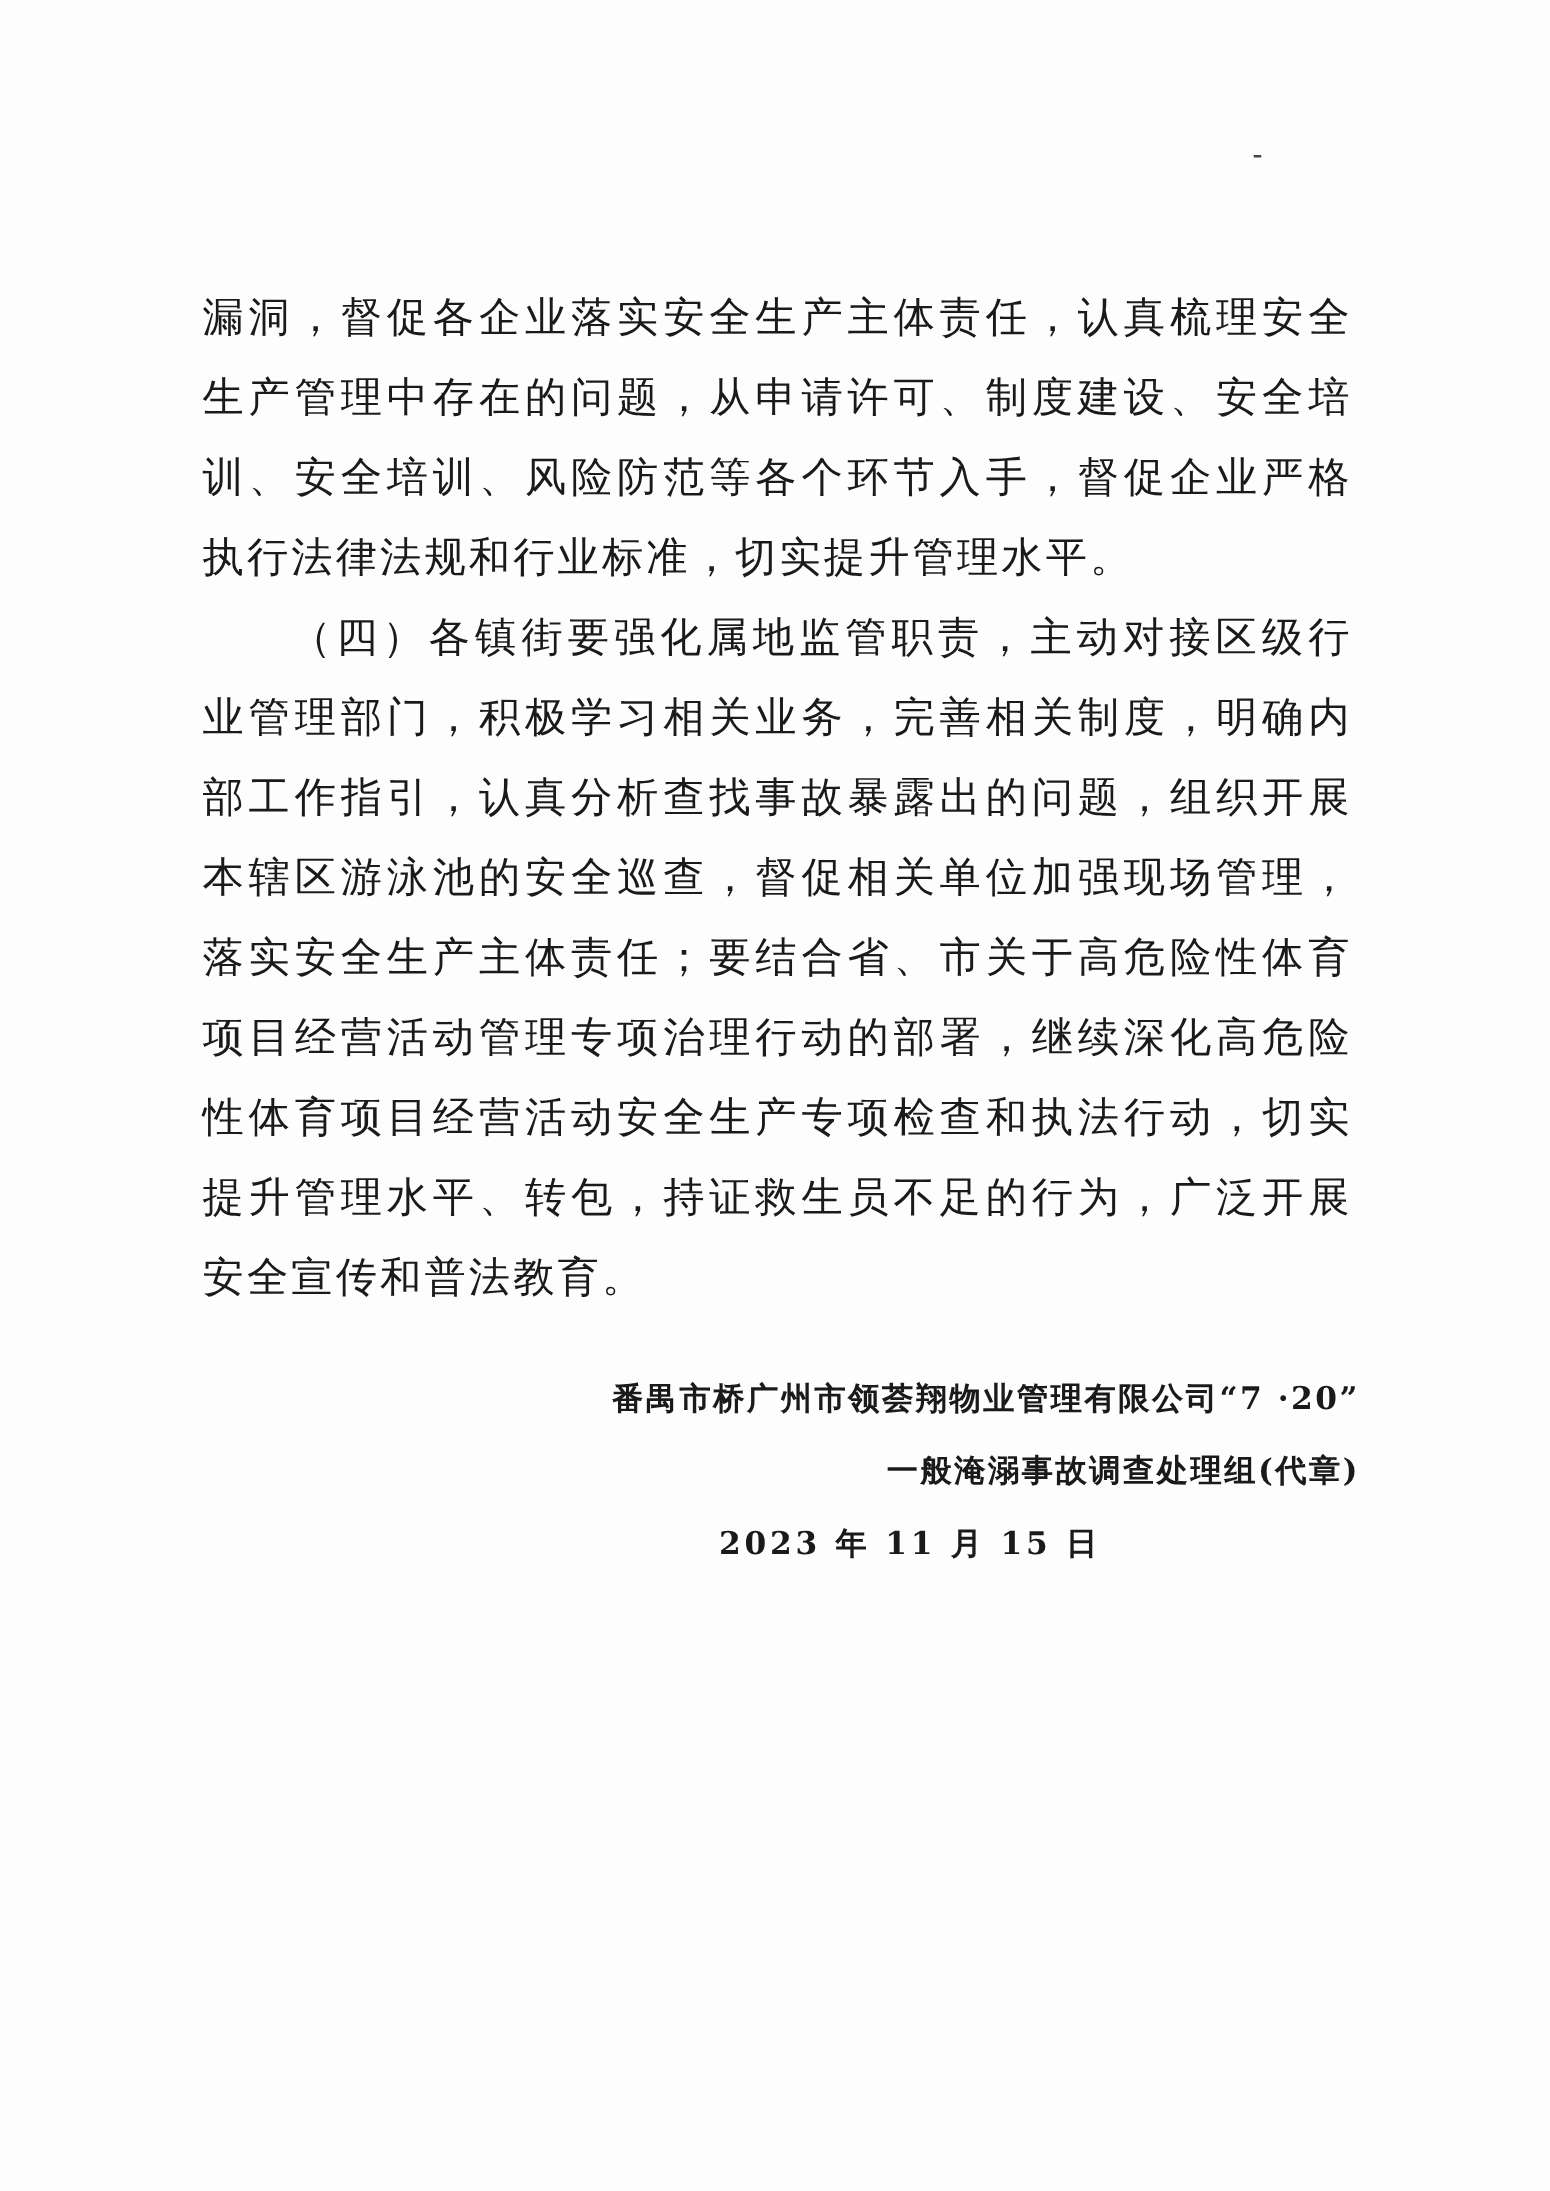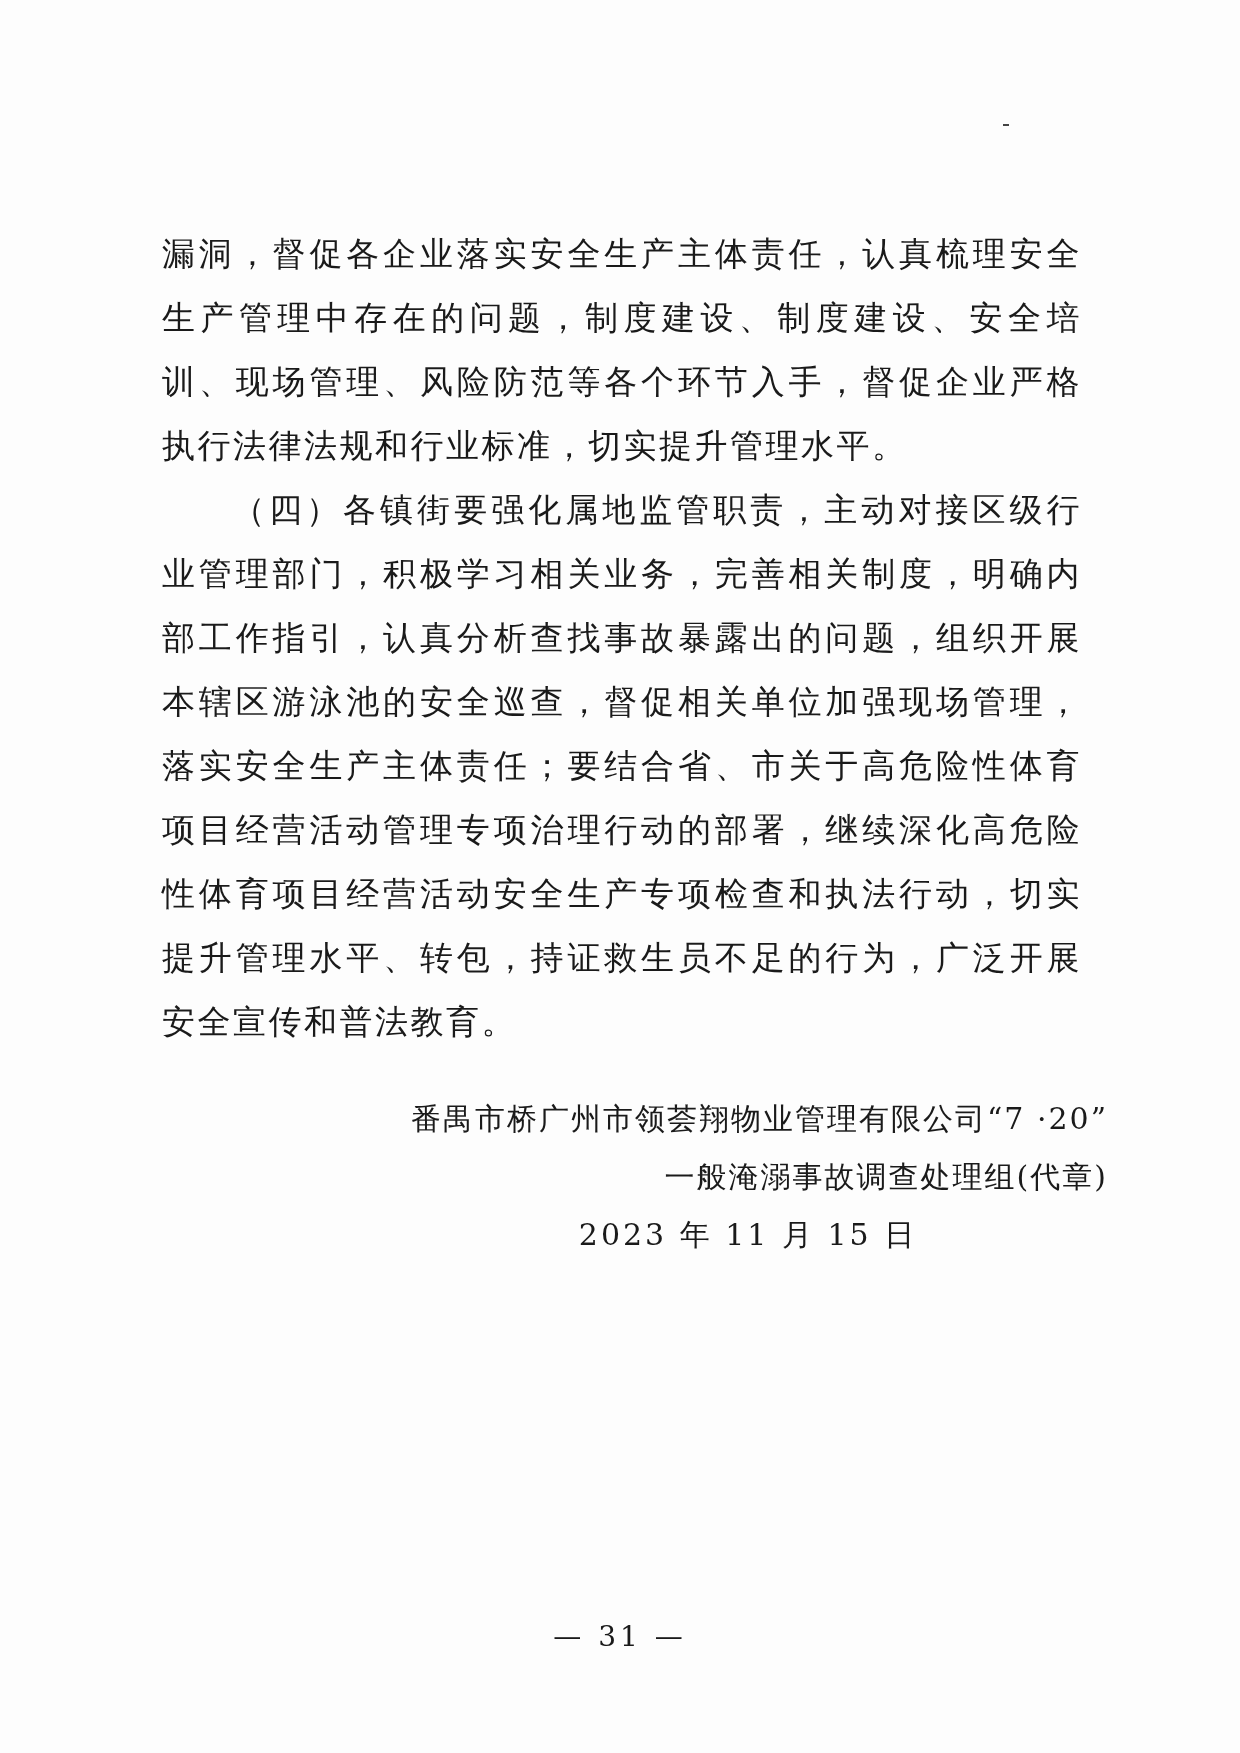--- a/index.html
+++ b/index.html
@@ -40,26 +40,27 @@
     }
     .para {
       margin: 0;
       text-align: justify;
     }
     .para.indent {
       text-indent: 70px;
     }
     .signature {
       position: absolute;
-      left: 388px;
+      left: 368px;
       top: 1090px;
       width: 720px;
-      font-size: 30px;
+      font-size: 25px;
       line-height: 58px;
       text-align: center;
+      font-weight: bold;
     }
     .sig-line {
       display: block;
       white-space: nowrap;
     }
     .sig-line.l1 {
       text-align: right;
       letter-spacing: 2px;
     }
     .sig-line.l2 {
@@ -82,25 +83,24 @@
     }
   </style>
 </head>
 <body>
 
 <div class="page">
 
   <div class="speck" style="left:1003px; top:124px;"></div>
 
   <div class="body-text">
-    <p class="para">漏洞，督促各企业落实安全生产主体责任，认真梳理安全生产管理中存在的问题，制度建设、制度建设、安全培训、现场管理、风险防范等各个环节入手，督促企业严格执行法律法规和行业标准，切实提升管理水平。</p>
+    <p class="para">漏洞，督促各企业落实安全生产主体责任，认真梳理安全生产管理中存在的问题，从申请许可、制度建设、安全培训、安全培训、风险防范等各个环节入手，督促企业严格执行法律法规和行业标准，切实提升管理水平。</p>
     <p class="para indent">（四）各镇街要强化属地监管职责，主动对接区级行业管理部门，积极学习相关业务，完善相关制度，明确内部工作指引，认真分析查找事故暴露出的问题，组织开展本辖区游泳池的安全巡查，督促相关单位加强现场管理，落实安全生产主体责任；要结合省、市关于高危险性体育项目经营活动管理专项治理行动的部署，继续深化高危险性体育项目经营活动安全生产专项检查和执法行动，切实提升管理水平、转包，持证救生员不足的行为，广泛开展安全宣传和普法教育。</p>
   </div>
 
   <div class="signature">
     <span class="sig-line l1">番禺市桥广州市领荟翔物业管理有限公司“7 ·20”</span>
     <span class="sig-line l2">一般淹溺事故调查处理组(代章)</span>
     <span class="sig-line l3">2023 年 11 月 15 日</span>
   </div>
 
-  <div class="page-number">— 31 —</div>
 
 </div>
 
 </body></html>

